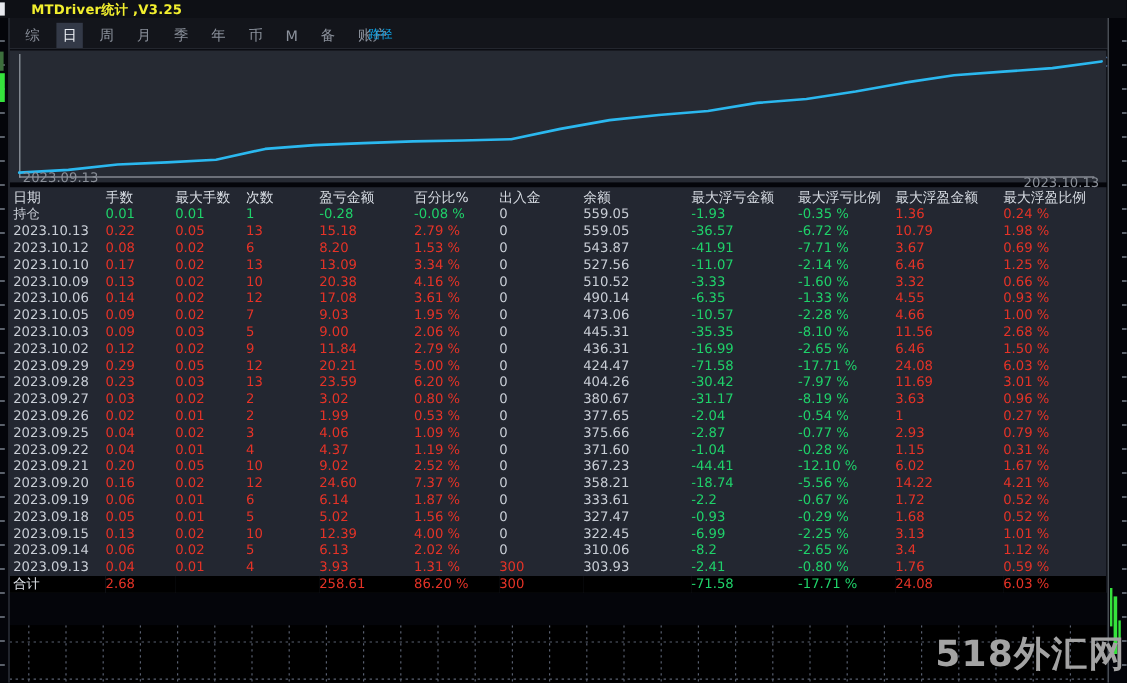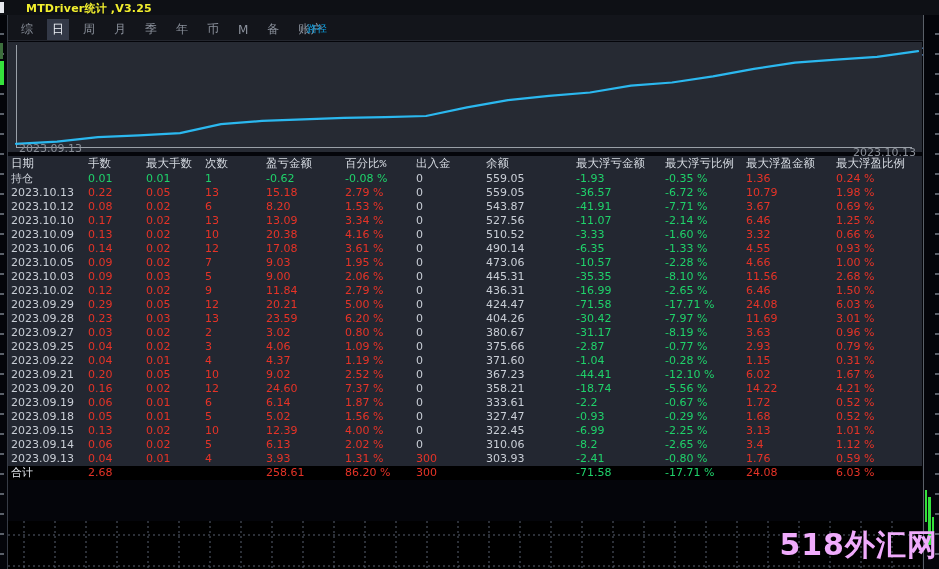--- a/index.html
+++ b/index.html
@@ -26,31 +26,31 @@
   .axis-x { position:absolute; left:8px; top:105px; width:896px; height:1px; background:#9aa0a8; }
   .chart-svg { position:absolute; left:0; top:0; width:914px; height:110px; }
   .chart-label-left  { position:absolute; left:11px;  bottom:-3px; font-size:11px; color:#8a8f98; }
   .chart-label-right { position:absolute; right:6px; bottom:-7px; font-size:11px; color:#8a8f98; z-index:5; }
 
   
   .table-wrap { position:absolute; left:8px; top:156px; width:914px; }
   table { border-collapse:collapse; table-layout:fixed; width:914px; background:#232731; }
   td,th { font-size:11px; height:14px; line-height:14px; text-align:left; font-weight:normal;
           overflow:hidden; white-space:nowrap; padding:0; }
-  th { color:#d6dbe2; font-size:11.5px; height:16px; line-height:16px;font-family:Liberation Mono, monospace; }
+  th { color:#d6dbe2; font-size:11.5px; height:16px; line-height:16px; }
   td:first-child, th:first-child { padding-left:3px; }
   .wht { color:#c9ced6; } .red { color:#e63327; } .grn { color:#1fd26a; }
   tr.total { background:#000;margin-left:32px; }
   tr.total td:first-child { color:#e2e6ec; }
 
   
   .bottom { position:absolute; left:8px; top:521px; width:914px; height:48px; background:#000; }
   .bottom svg { position:absolute; left:0; top:0; }
   .watermark { position:absolute; right:1px; bottom:3px; font-size:30px; font-weight:bold;
-               color:#f0abfc; letter-spacing:1px; z-index:9; }
+               color:#a3a3a3; letter-spacing:1px; z-index:9; }
 
   
   .gutter-left { position:absolute; left:0; top:15px; width:8px; height:554px; background:#04050a; border-right:1px solid #363b45; }
   .gutter-right { position:absolute; right:0; top:15px; width:16px; height:554px; background:#04050a; border-left:1px solid #5a6068; }
   .tickstrip { position:absolute; top:0; width:4px; height:100%;
                background:repeating-linear-gradient(to bottom, transparent 0 18px, #5a606a 18px 20px); }
   .gutter-right .tickstrip { right:0; }
   .gutter-left .tickstrip { left:0; }
   .gbar { position:absolute; background:#35e23c; }
 </style>
@@ -122,21 +122,21 @@
             <th>最大浮盈金额</th>
             <th>最大浮盈比例</th>
           </tr>
         </thead>
       <tbody id="tbody">
           <tr class="open">
             <td class="wht">持仓</td>
             <td class="grn">0.01</td>
             <td class="grn">0.01</td>
             <td class="grn">1</td>
-            <td class="grn">-0.62</td>
+            <td class="grn">-0.28</td>
             <td class="grn">-0.08 %</td>
             <td class="wht">0</td>
             <td class="wht">559.05</td>
             <td class="grn">-1.93</td>
             <td class="grn">-0.35 %</td>
             <td class="red">1.36</td>
             <td class="red">0.24 %</td>
           </tr>
           <tr class="day">
             <td class="wht">2023.10.13</td>
@@ -284,20 +284,34 @@
             <td class="red">0.02</td>
             <td class="red">2</td>
             <td class="red">3.02</td>
             <td class="red">0.80 %</td>
             <td class="wht">0</td>
             <td class="wht">380.67</td>
             <td class="grn">-31.17</td>
             <td class="grn">-8.19 %</td>
             <td class="red">3.63</td>
             <td class="red">0.96 %</td>
+          </tr>
+          <tr class="day">
+            <td class="wht">2023.09.26</td>
+            <td class="red">0.02</td>
+            <td class="red">0.01</td>
+            <td class="red">2</td>
+            <td class="red">1.99</td>
+            <td class="red">0.53 %</td>
+            <td class="wht">0</td>
+            <td class="wht">377.65</td>
+            <td class="grn">-2.04</td>
+            <td class="grn">-0.54 %</td>
+            <td class="red">1</td>
+            <td class="red">0.27 %</td>
           </tr>
           <tr class="day">
             <td class="wht">2023.09.25</td>
             <td class="red">0.04</td>
             <td class="red">0.02</td>
             <td class="red">3</td>
             <td class="red">4.06</td>
             <td class="red">1.09 %</td>
             <td class="wht">0</td>
             <td class="wht">375.66</td>

